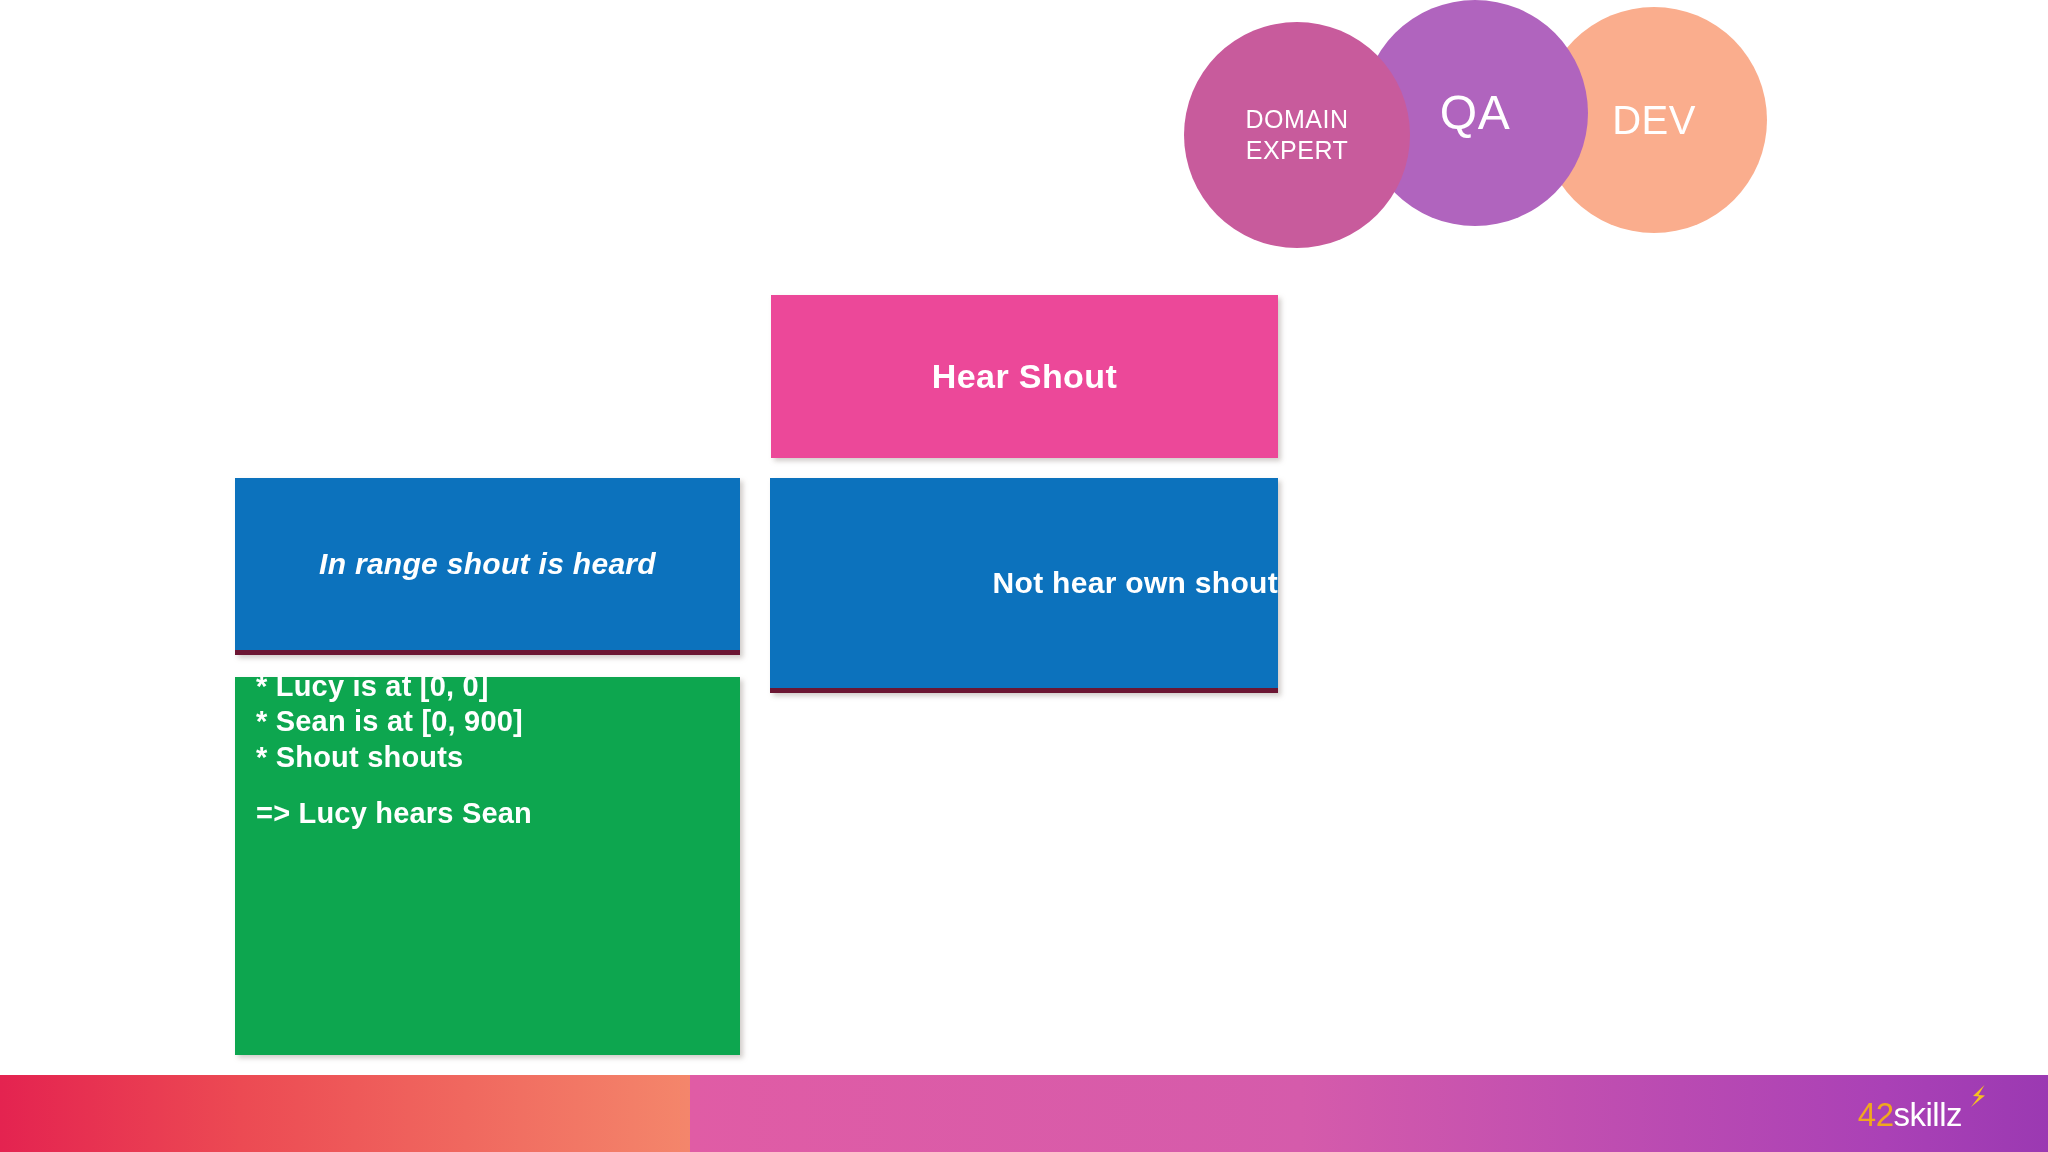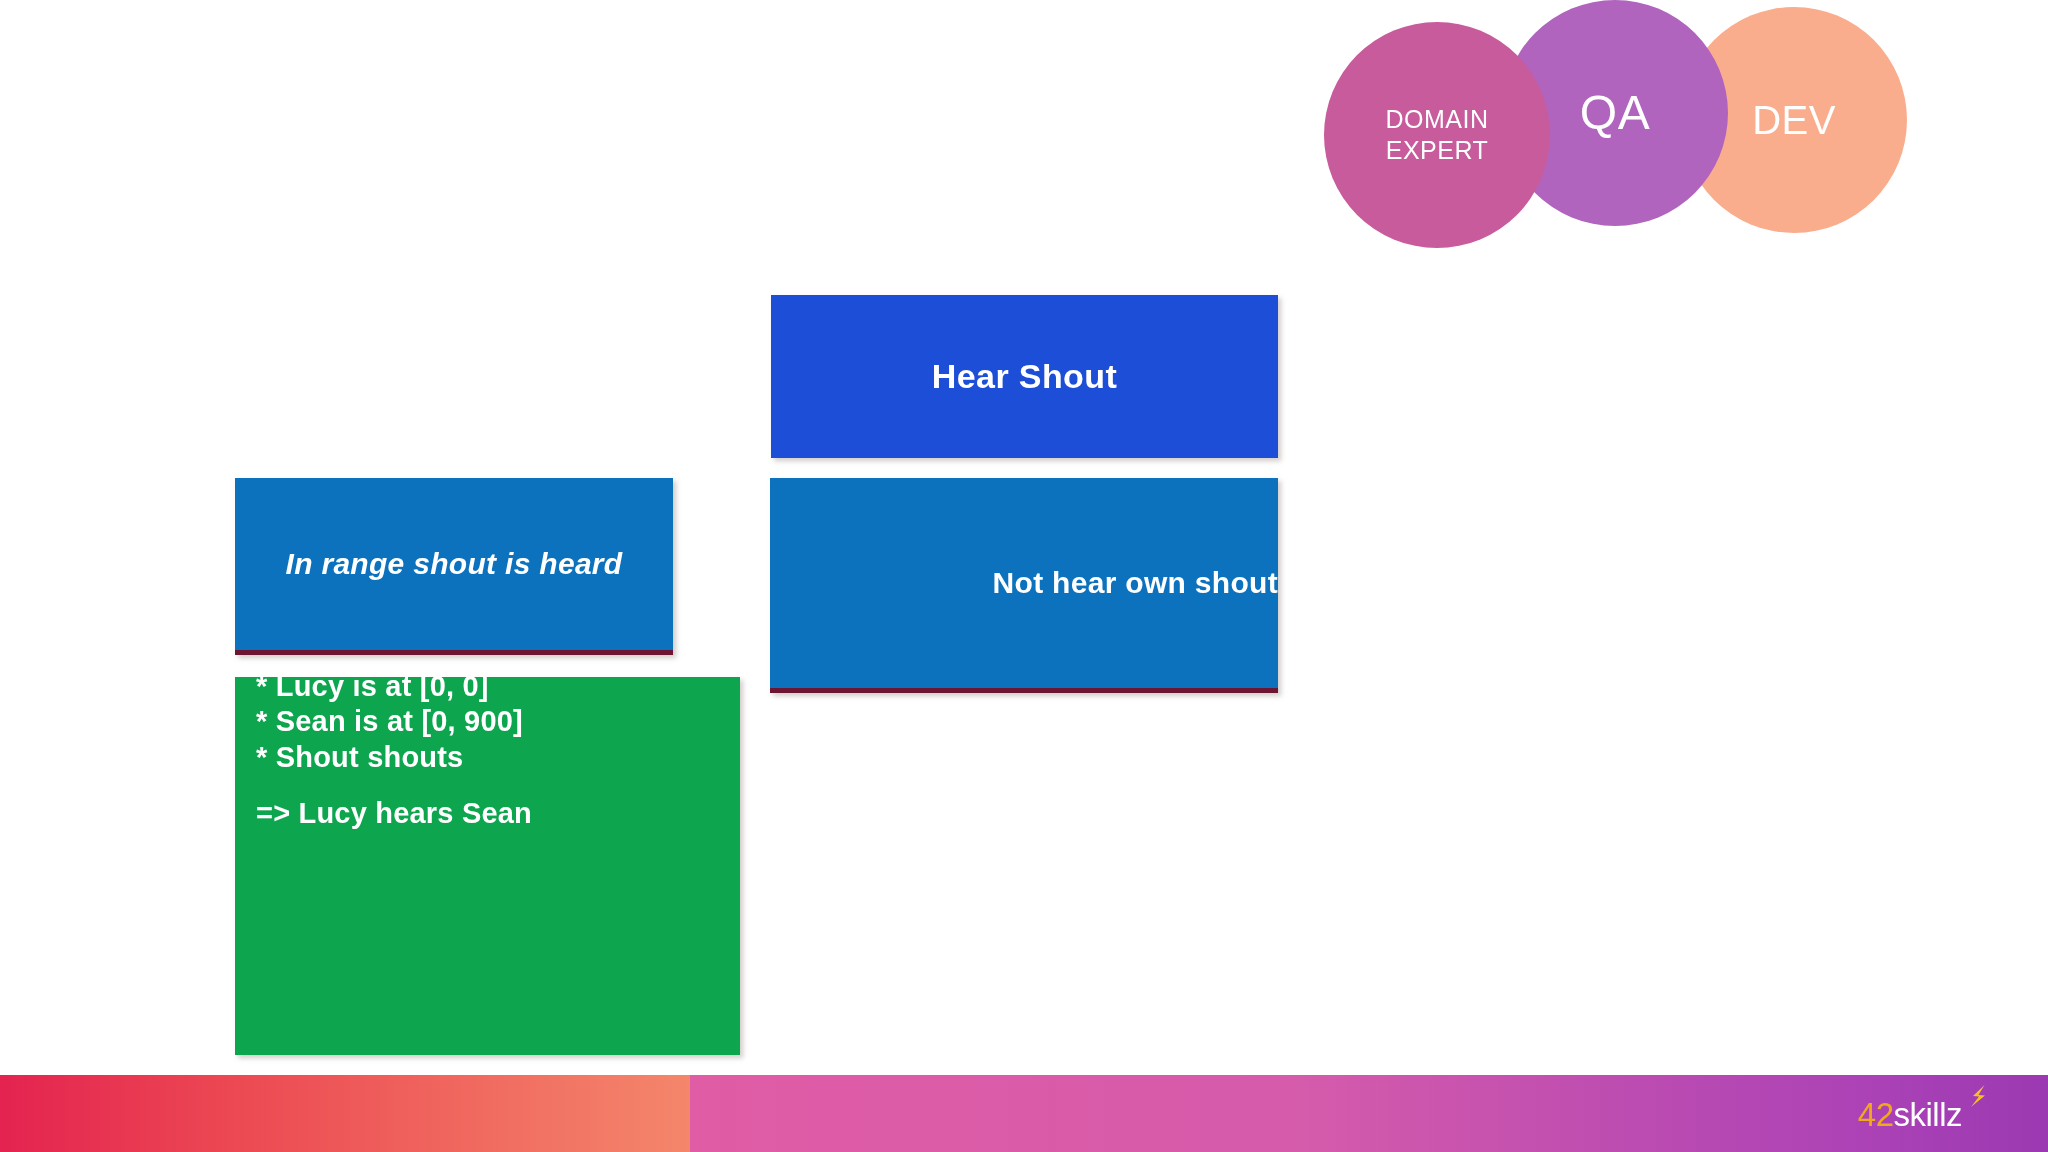--- a/index.html
+++ b/index.html
@@ -19,21 +19,21 @@
   .slide {
     position: absolute;
     inset: 0;
     background: #ffffff;
   }
 
   
   .roles {
     position: absolute;
     top: 0;
-    left: 1324px;
+    left: 1184px;
     width: 700px;
     height: 260px;
   }
   .role-circle {
     position: absolute;
     width: 226px;
     height: 226px;
     border-radius: 50%;
     display: flex;
     align-items: center;
@@ -71,21 +71,21 @@
     box-sizing: border-box;
     color: #ffffff;
     font-family: "Liberation Sans", sans-serif;
   }
 
   .card-hear-shout {
     left: 771px;
     top: 295px;
     width: 507px;
     height: 163px;
-    background: #1d4ed8;
+    background: #ec4899;
     display: flex;
     align-items: center;
     justify-content: center;
     font-size: 34px;
     font-weight: bold;
     letter-spacing: 0.4px;
     box-shadow: 3px 3px 5px rgba(120,110,100,0.35);
   }
 
   .card-blue {
@@ -95,21 +95,21 @@
     align-items: center;
     justify-content: center;
     font-size: 30px;
     font-weight: bold;
     letter-spacing: 0.3px;
     box-shadow: 3px 3px 5px rgba(120,110,100,0.35);
   }
   .card-in-range {
     left: 235px;
     top: 478px;
-    width: 438px;
+    width: 505px;
     height: 177px;
     font-style: italic;
   }
   .card-not-hear {
     left: 770px;
     top: 478px;
     width: 508px;
     height: 215px;
     justify-content: flex-end;
   }

